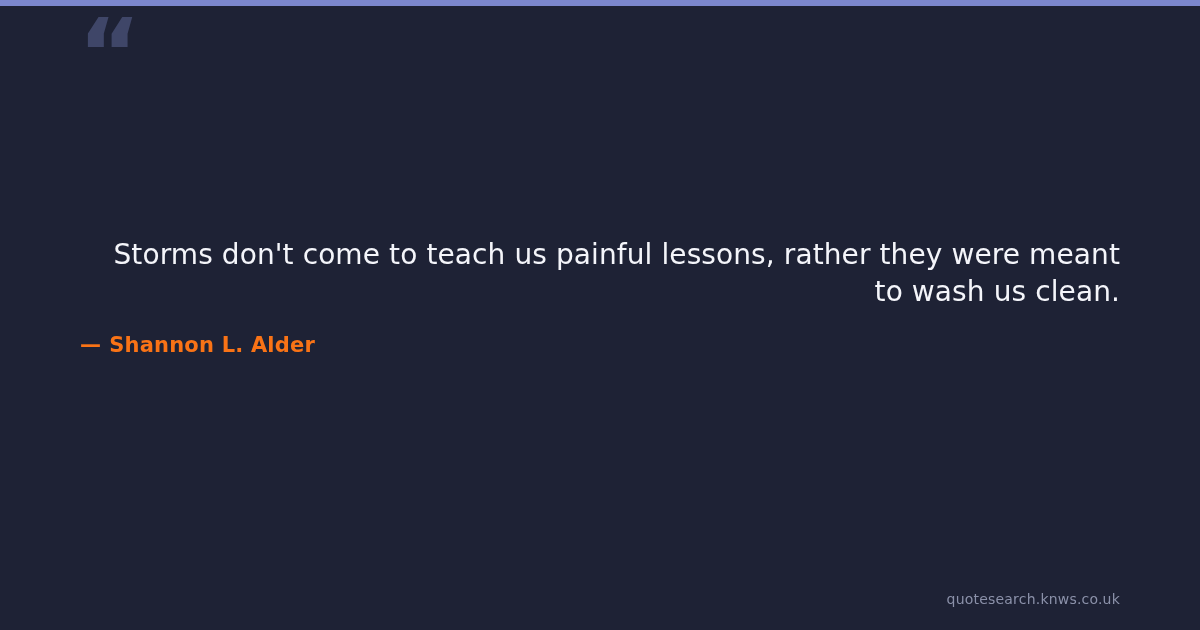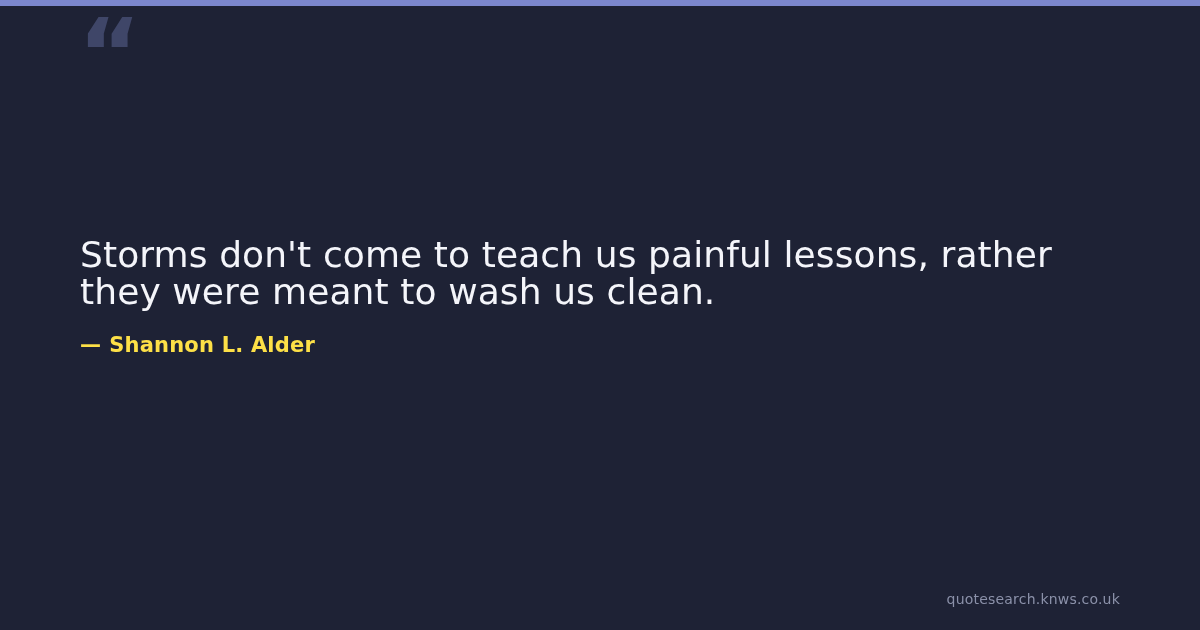--- a/index.html
+++ b/index.html
@@ -54,30 +54,31 @@
     left: 80px;
     top: 236px;
     width: 1060px;
   }
 
   .quote-text {
     margin: 0;
     color: #f4f5fa;
     font-family: "DejaVu Sans", sans-serif;
     font-weight: 400;
-    font-size: 36px;
+    font-size: 28px;
     line-height: 37px;
     letter-spacing: 0.1px;
     max-width: 1040px;
+    text-align: right;
   }
 
   .author {
     margin: 0;
     padding-top: 22px;
-    color: #fde047;
+    color: #f97316;
     font-family: "DejaVu Sans", sans-serif;
     font-weight: 700;
     font-size: 21px;
     line-height: 26px;
     letter-spacing: 0.2px;
     white-space: nowrap;
   }
 
   .author .dash {
     display: inline-block;

